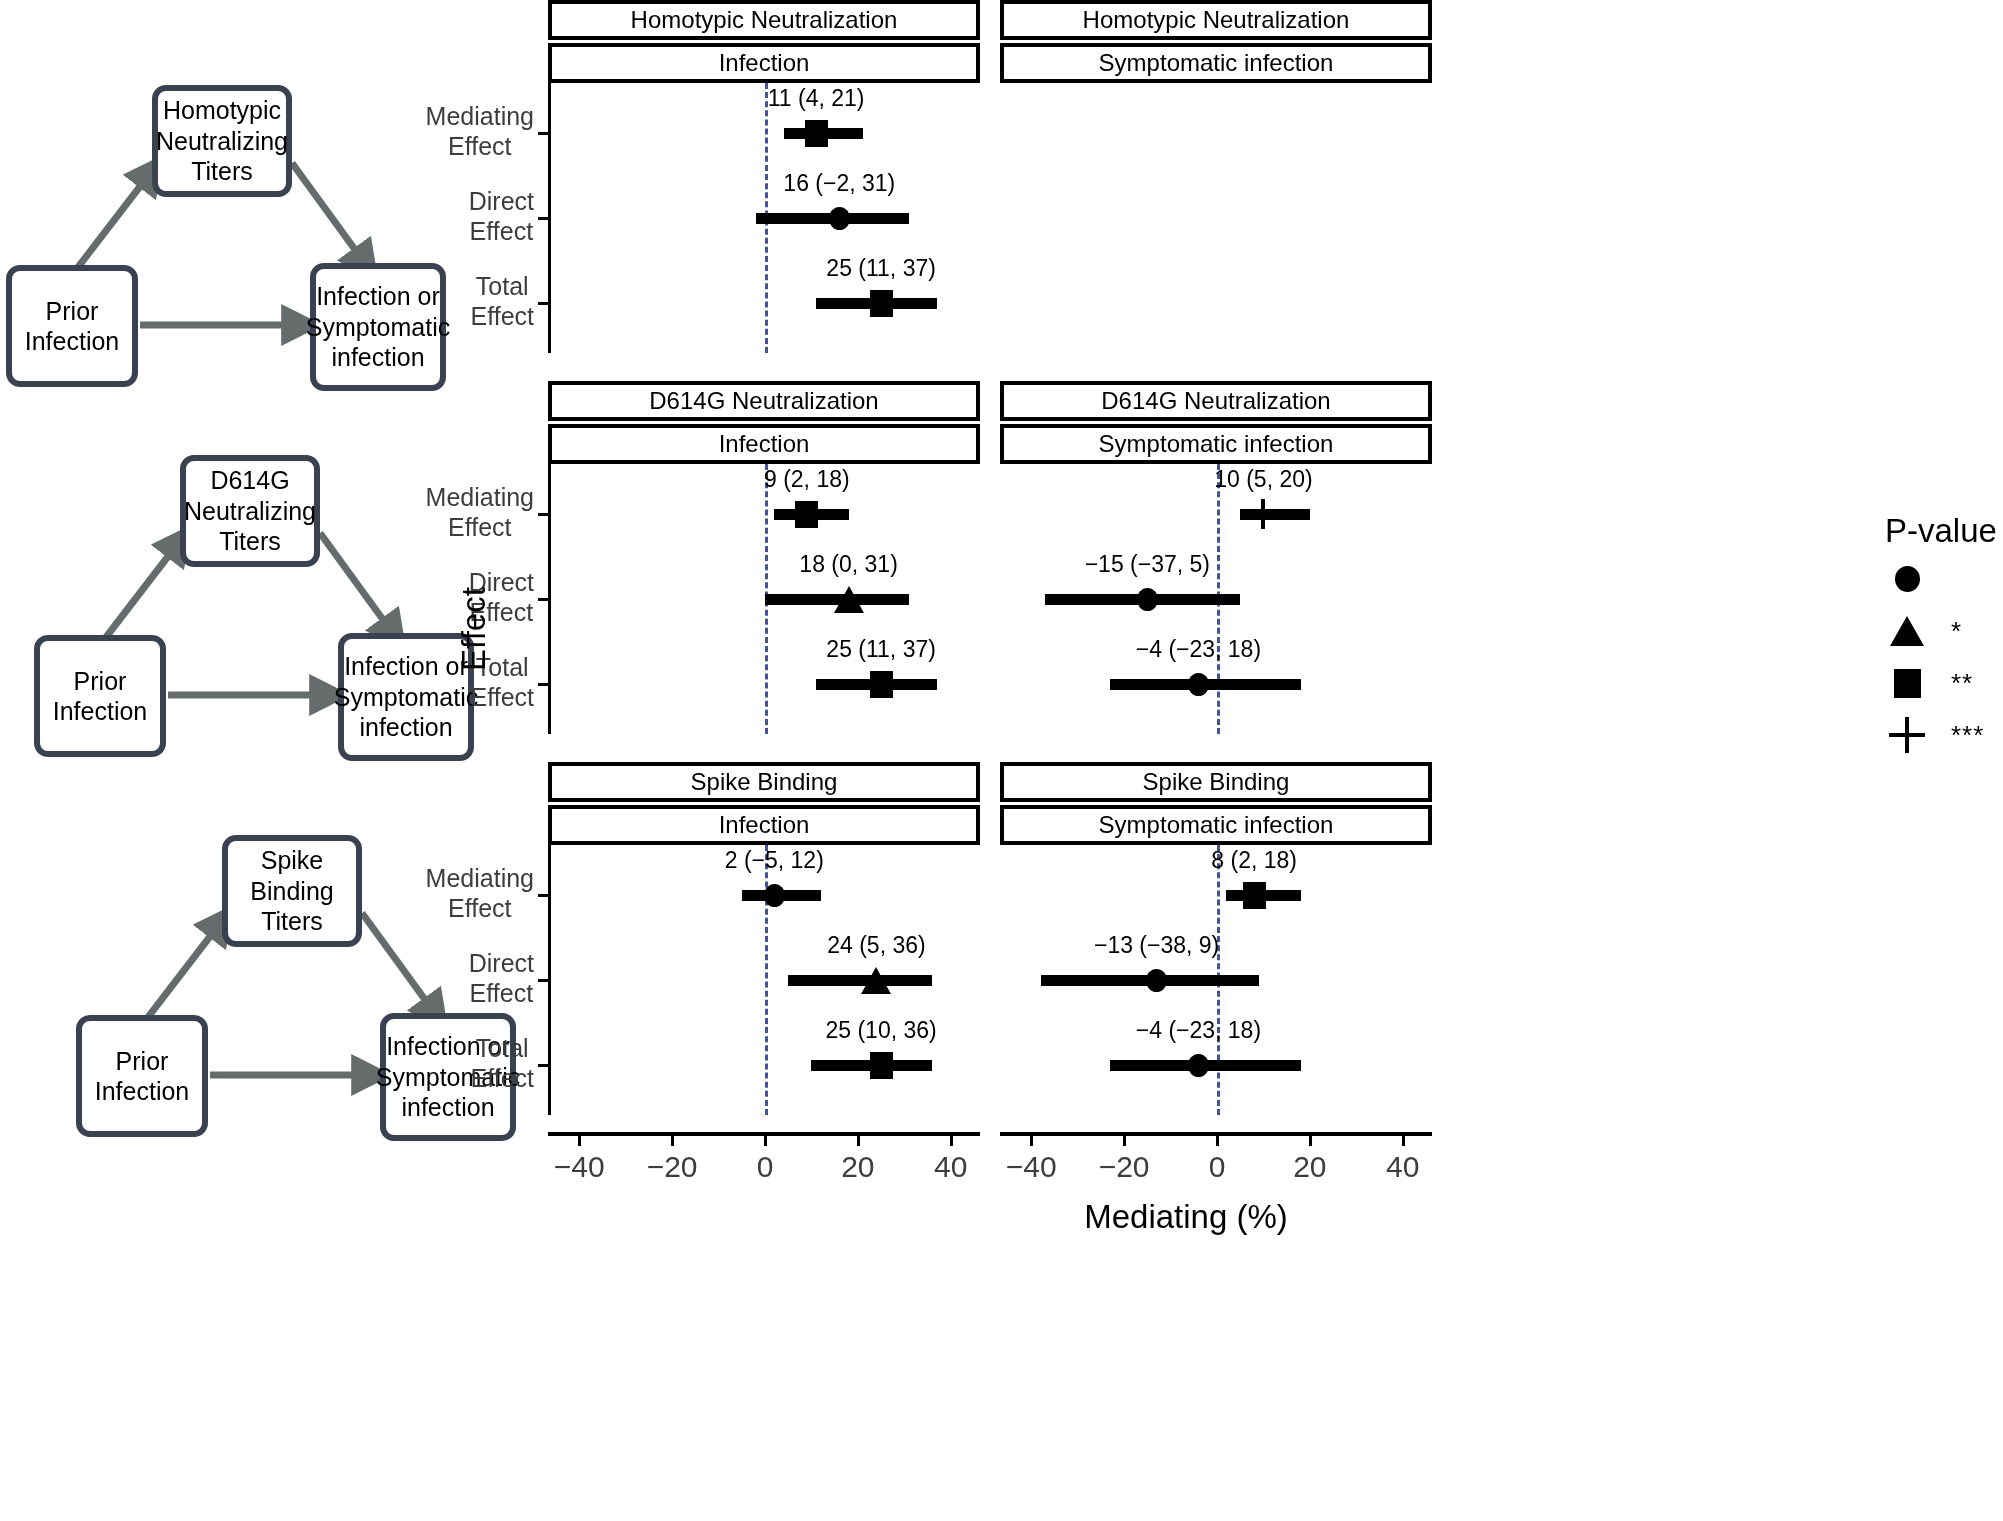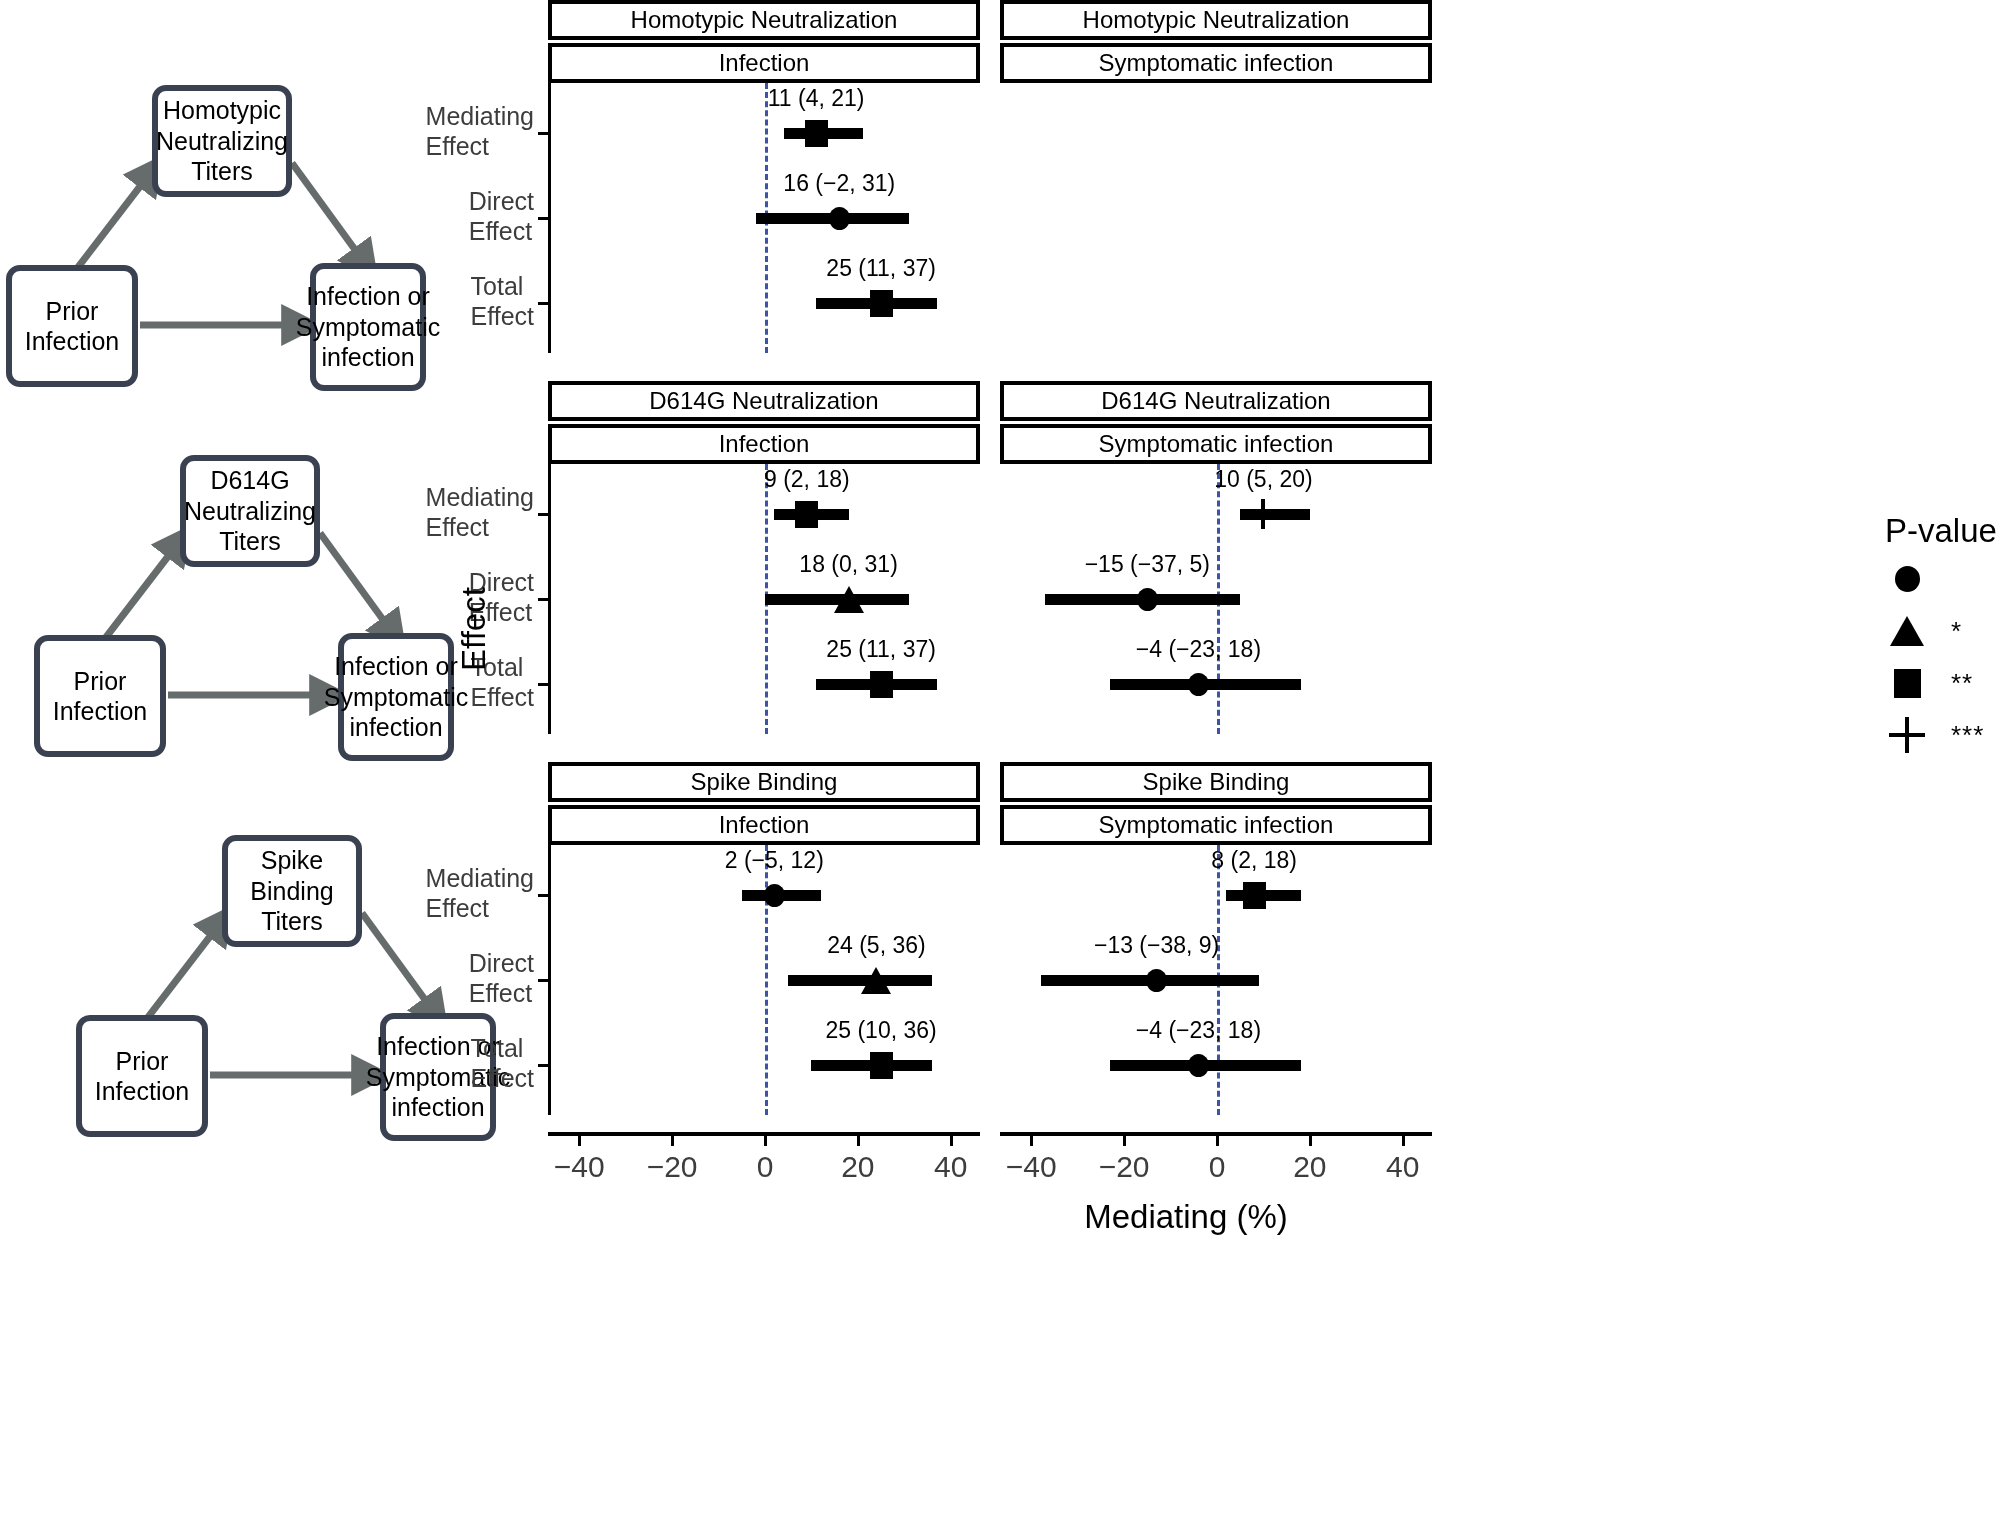--- a/index.html
+++ b/index.html
@@ -12,21 +12,21 @@
 
   
   .diagram{position:absolute;left:0;width:470px;height:320px;}
   .dbox{
     position:absolute;border:6px solid #3a4150;border-radius:14px;background:#fff;
     display:flex;align-items:center;justify-content:center;text-align:center;
     font-size:25px;line-height:1.22;color:#000;box-sizing:border-box;padding:4px 6px;
   }
   .dbox.mediator{width:140px;height:112px;}
   .dbox.exposure{width:132px;height:122px;}
-  .dbox.outcome{width:116px;height:128px;}
+  .dbox.outcome{width:136px;height:128px;}
   .arrowsvg{position:absolute;left:0;top:0;width:470px;height:320px;overflow:visible;}
 
   
   #plots{position:absolute;left:0;top:0;width:2003px;height:1521px;}
   .panel{position:absolute;top:0;width:432px;}
   .panel.left{left:0;}
   .panel.right{left:452px;}
 
   .striphead{
     border:4px solid #000;background:#fff;box-sizing:border-box;
@@ -46,21 +46,21 @@
   .pt.square{width:23px;height:27px;background:#000;}
   .pt.tri{width:0;height:0;border-left:15px solid transparent;border-right:15px solid transparent;border-bottom:27px solid #000;}
   .pt.plus{width:30px;height:30px;}
   .pt.plus:before,.pt.plus:after{content:"";position:absolute;background:#000;}
   .pt.plus:before{left:13px;top:0;width:4px;height:30px;}
   .pt.plus:after{top:13px;left:0;height:4px;width:30px;}
 
   .estlabel{position:absolute;font-size:23px;white-space:nowrap;color:#000;transform:translateX(-50%);}
 
   .ytick{position:absolute;left:-10px;width:10px;height:3px;background:#000;}
-  .ylab{position:absolute;right:100%;margin-right:14px;text-align:left;font-size:25px;
+  .ylab{position:absolute;right:100%;margin-right:14px;text-align:center;font-size:25px;
         line-height:1.18;color:#3d3d3d;white-space:nowrap;}
 
   .xaxis{position:absolute;height:4px;background:#000;}
   .xtick{position:absolute;width:3px;height:10px;background:#000;}
   .xticklab{position:absolute;font-size:30px;color:#3d3d3d;transform:translateX(-50%);}
 
   #xtitle{position:absolute;font-size:33px;color:#000;transform:translateX(-50%);}
   #ytitle{position:absolute;font-size:33px;color:#000;transform:rotate(-90deg);transform-origin:50% 50%;white-space:nowrap;}
 
   

